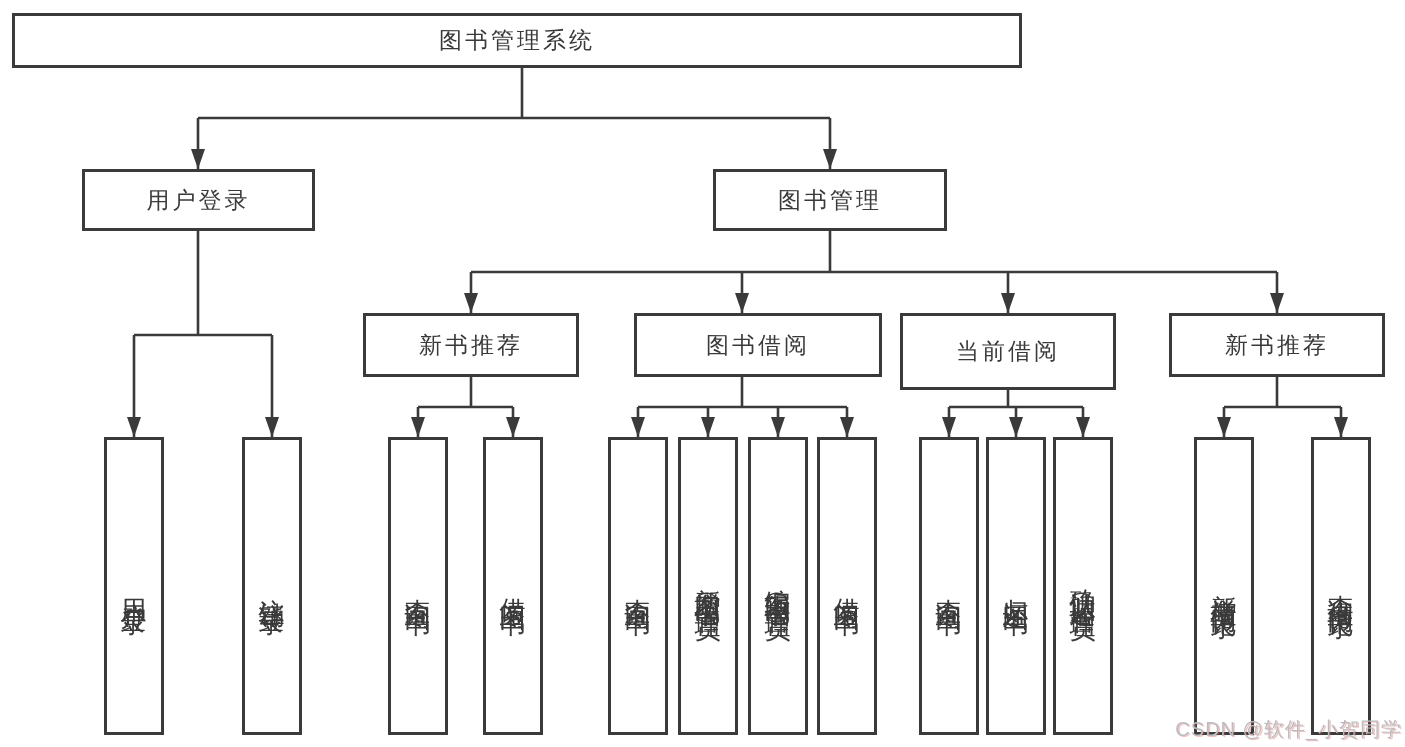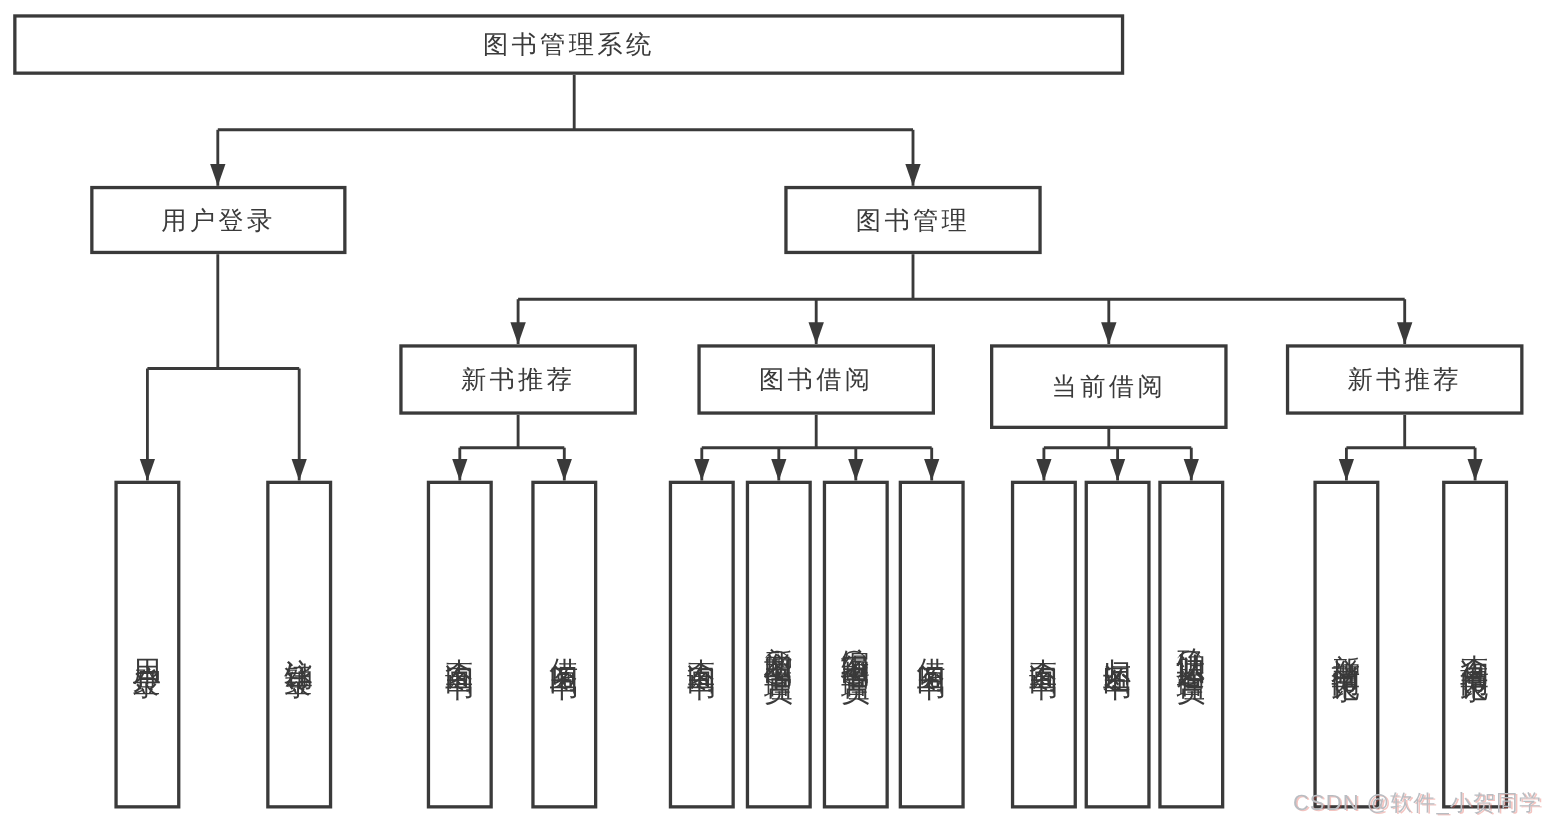--- a/index.html
+++ b/index.html
@@ -117,21 +117,21 @@
   <div class="box h" style="left:82px;top:169px;width:233px;height:62px">
     <span class="lbl">用户登录</span>
   </div>
   <div class="box h" style="left:713px;top:169px;width:234px;height:62px">
     <span class="lbl">图书管理</span>
   </div>
 
   <div class="box h" style="left:363px;top:313px;width:216px;height:64px">
     <span class="lbl">新书推荐</span>
   </div>
-  <div class="box h" style="left:634px;top:313px;width:216px;height:64px">
+  <div class="box h" style="left:634px;top:313px;width:248px;height:64px">
     <span class="lbl">图书借阅</span>
   </div>
   <div class="box h" style="left:900px;top:313px;width:216px;height:77px">
     <span class="lbl">当前借阅</span>
   </div>
   <div class="box h" style="left:1169px;top:313px;width:216px;height:64px">
     <span class="lbl">新书推荐</span>
   </div>
 
   <div class="box v" style="left:104px">

